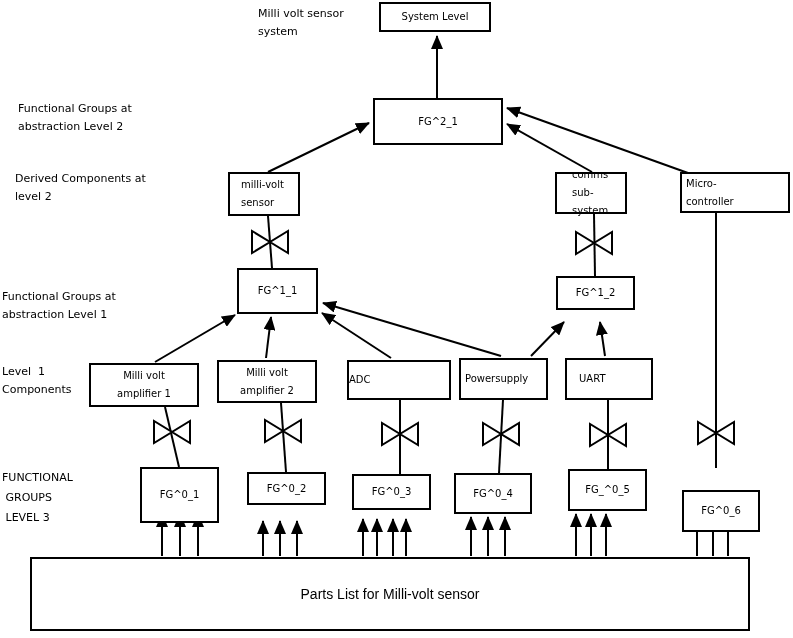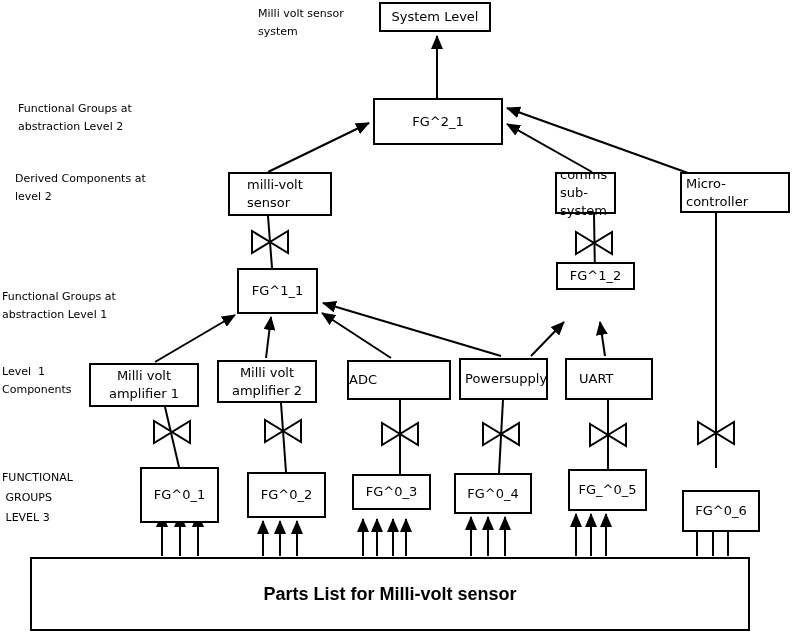--- a/index.html
+++ b/index.html
@@ -4,25 +4,25 @@
 <style>
   html,body{margin:0;padding:0;background:#fff;}
   .canvas{
     position:relative;width:793px;height:638px;background:#fff;
     font-family:"DejaVu Sans",sans-serif;color:#000;overflow:hidden;
   }
   .canvas svg{position:absolute;left:0;top:0;}
   .node{
     position:absolute;box-sizing:border-box;border:2px solid #000;background:#fff;
     display:flex;align-items:center;justify-content:center;
-    font-size:13px;line-height:18px;text-align:center;white-space:pre-line;
+    font-size:10px;line-height:18px;text-align:center;white-space:pre-line;
   }
   .node.left{justify-content:flex-start;text-align:left;}
   .lbl{position:absolute;font-size:11px;line-height:18px;white-space:pre;}
-  .partslist{font-family:"Liberation Sans",sans-serif;font-size:18px;font-weight:bold;}
+  .partslist{font-family:"Liberation Sans",sans-serif;font-size:14px;}
 </style>
 </head>
 <body>
 
 <div class="canvas">
 
   <svg width="793" height="638" viewBox="0 0 793 638">
     <defs>
       <marker id="ah" markerUnits="userSpaceOnUse" markerWidth="14" markerHeight="12" refX="13" refY="6" orient="auto">
         <path d="M0,0 L14,6 L0,12 Z" fill="#000"></path>
@@ -120,36 +120,36 @@
   <div class="lbl" style="left:2px;top:288px">Functional Groups at
 abstraction Level 1</div>
   <div class="lbl" style="left:2px;top:363px">Level  1
 Components</div>
   <div class="lbl" style="left:2px;top:468px;line-height:20px">FUNCTIONAL
  GROUPS
  LEVEL 3</div>
 
   <div class="node" style="left:379px;top:2px;width:112px;height:30px">System Level</div>
   <div class="node" style="left:373px;top:98px;width:130px;height:47px">FG^2_1</div>
-  <div class="node left" style="left:228px;top:172px;width:104px;height:44px;padding-left:17px">milli-volt
+  <div class="node left" style="left:228px;top:172px;width:72px;height:44px;padding-left:11px">milli-volt
 sensor</div>
-  <div class="node left" style="left:555px;top:172px;width:61px;height:42px;padding-left:3px">comms
+  <div class="node left" style="left:555px;top:172px;width:72px;height:42px;padding-left:15px">comms
 sub-system</div>
   <div class="node left" style="left:680px;top:172px;width:110px;height:41px;padding-left:4px">Micro-
 controller</div>
   <div class="node" style="left:237px;top:268px;width:81px;height:46px">FG^1_1</div>
-  <div class="node" style="left:556px;top:262px;width:79px;height:28px">FG^1_2</div>
+  <div class="node" style="left:556px;top:276px;width:79px;height:34px">FG^1_2</div>
   <div class="node" style="left:89px;top:363px;width:110px;height:44px">Milli volt
 amplifier 1</div>
   <div class="node" style="left:217px;top:360px;width:100px;height:43px">Milli volt
 amplifier 2</div>
   <div class="node left" style="left:347px;top:360px;width:104px;height:40px;">ADC</div>
   <div class="node left" style="left:565px;top:358px;width:88px;height:42px;padding-left:12px">UART</div>
   <div class="node left" style="left:459px;top:358px;width:89px;height:42px;padding-left:4px">Powersupply</div>
   <div class="node" style="left:140px;top:467px;width:79px;height:56px">FG^0_1</div>
-  <div class="node" style="left:247px;top:472px;width:79px;height:46px">FG^0_2</div>
+  <div class="node" style="left:247px;top:472px;width:79px;height:33px">FG^0_2</div>
   <div class="node" style="left:352px;top:474px;width:79px;height:36px">FG^0_3</div>
   <div class="node" style="left:454px;top:473px;width:78px;height:41px">FG^0_4</div>
   <div class="node" style="left:568px;top:469px;width:79px;height:42px">FG_^0_5</div>
   <div class="node" style="left:682px;top:490px;width:78px;height:42px">FG^0_6</div>
   <div class="node partslist" style="left:30px;top:557px;width:720px;height:74px">Parts List for Milli-volt sensor</div>
 
 </div>
 
 </body></html>

